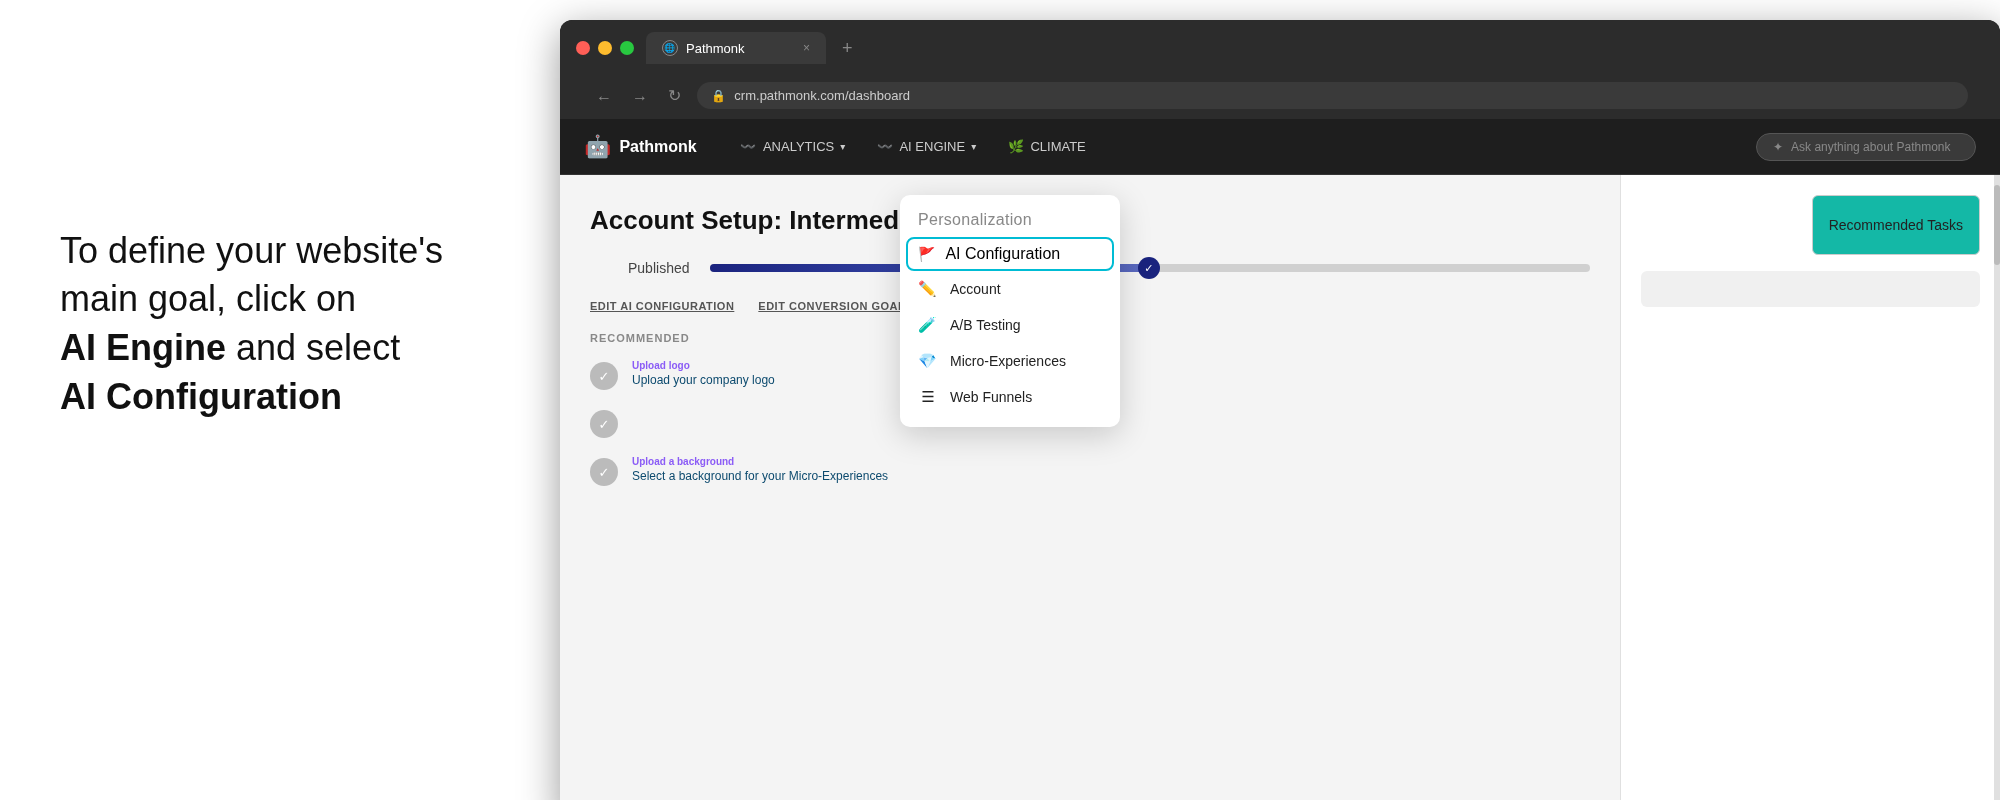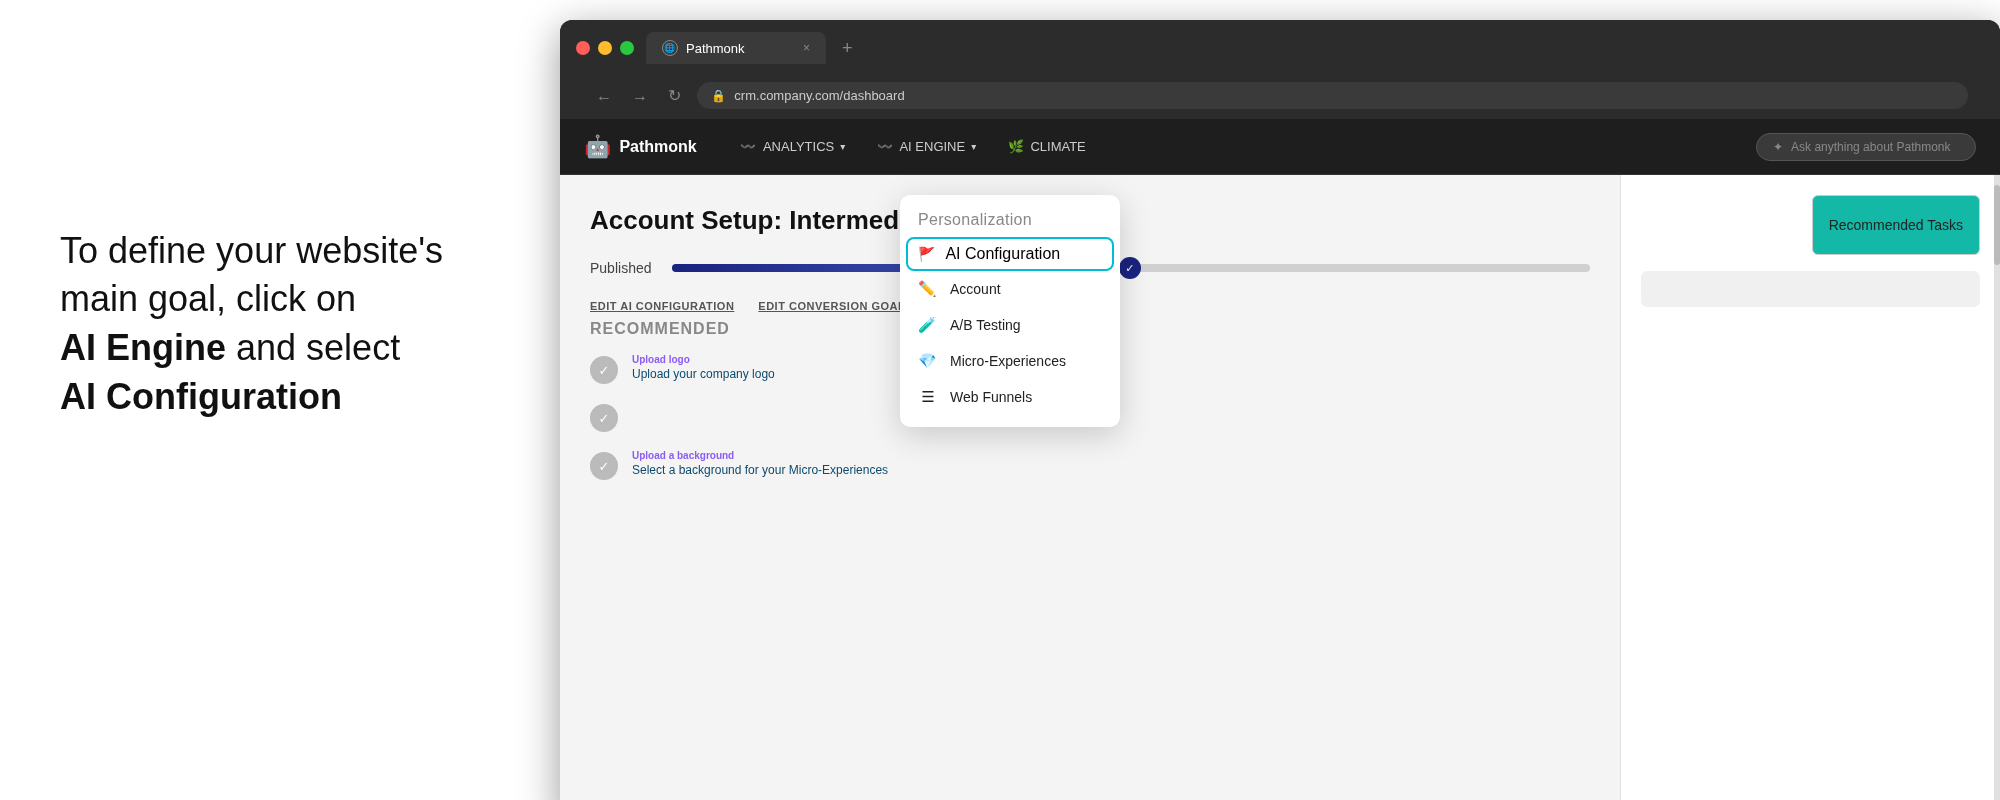--- a/index.html
+++ b/index.html
@@ -222,20 +222,21 @@
       font-size: 26px;
       font-weight: 600;
       color: #111;
       margin-bottom: 24px;
     }
     .progress-section {
       display: flex;
       align-items: center;
       gap: 20px;
       margin-bottom: 24px;
+      margin-left: 38px;
     }
     .progress-label {
       font-size: 14px;
       color: #444;
       font-weight: 500;
     }
     .progress-bar-container {
       flex: 1;
       height: 8px;
       background: #d0d0d0;
@@ -261,33 +262,33 @@
       border-radius: 50%;
       display: flex;
       align-items: center;
       justify-content: center;
       color: #fff;
       font-size: 11px;
     }
     .action-links {
       display: flex;
       gap: 24px;
-      margin-bottom: 8px;
+      margin-bottom: 20px;
     }
     .action-link {
       font-size: 11px;
       color: #555;
       text-decoration: underline;
       font-weight: 600;
       letter-spacing: 0.5px;
       cursor: pointer;
       text-transform: uppercase;
     }
     .recommended-label {
-      font-size: 16px;
+      font-size: 11px;
       font-weight: 700;
       color: #888;
       letter-spacing: 1px;
       margin-bottom: 16px;
       text-transform: uppercase;
     }
     .task-item {
       display: flex;
       align-items: flex-start;
       gap: 14px;
@@ -448,21 +449,21 @@
         </div>
         <span class="tab-new">+</span>
       </div>
     </div>
     <div class="address-row">
       <button class="nav-btn">←</button>
       <button class="nav-btn">→</button>
       <button class="nav-btn">↻</button>
       <div class="address-bar">
         <span class="address-icon">🔒</span>
-        <span>crm.company.com/dashboard</span>
+        <span>crm.pathmonk.com/dashboard</span>
       </div>
     </div>
   </div>
 
   <div class="app-navbar">
     <div class="app-logo">
       <span class="logo-icon">🤖</span>
       <span>Pathmonk</span>
     </div>
     <div class="nav-links">

